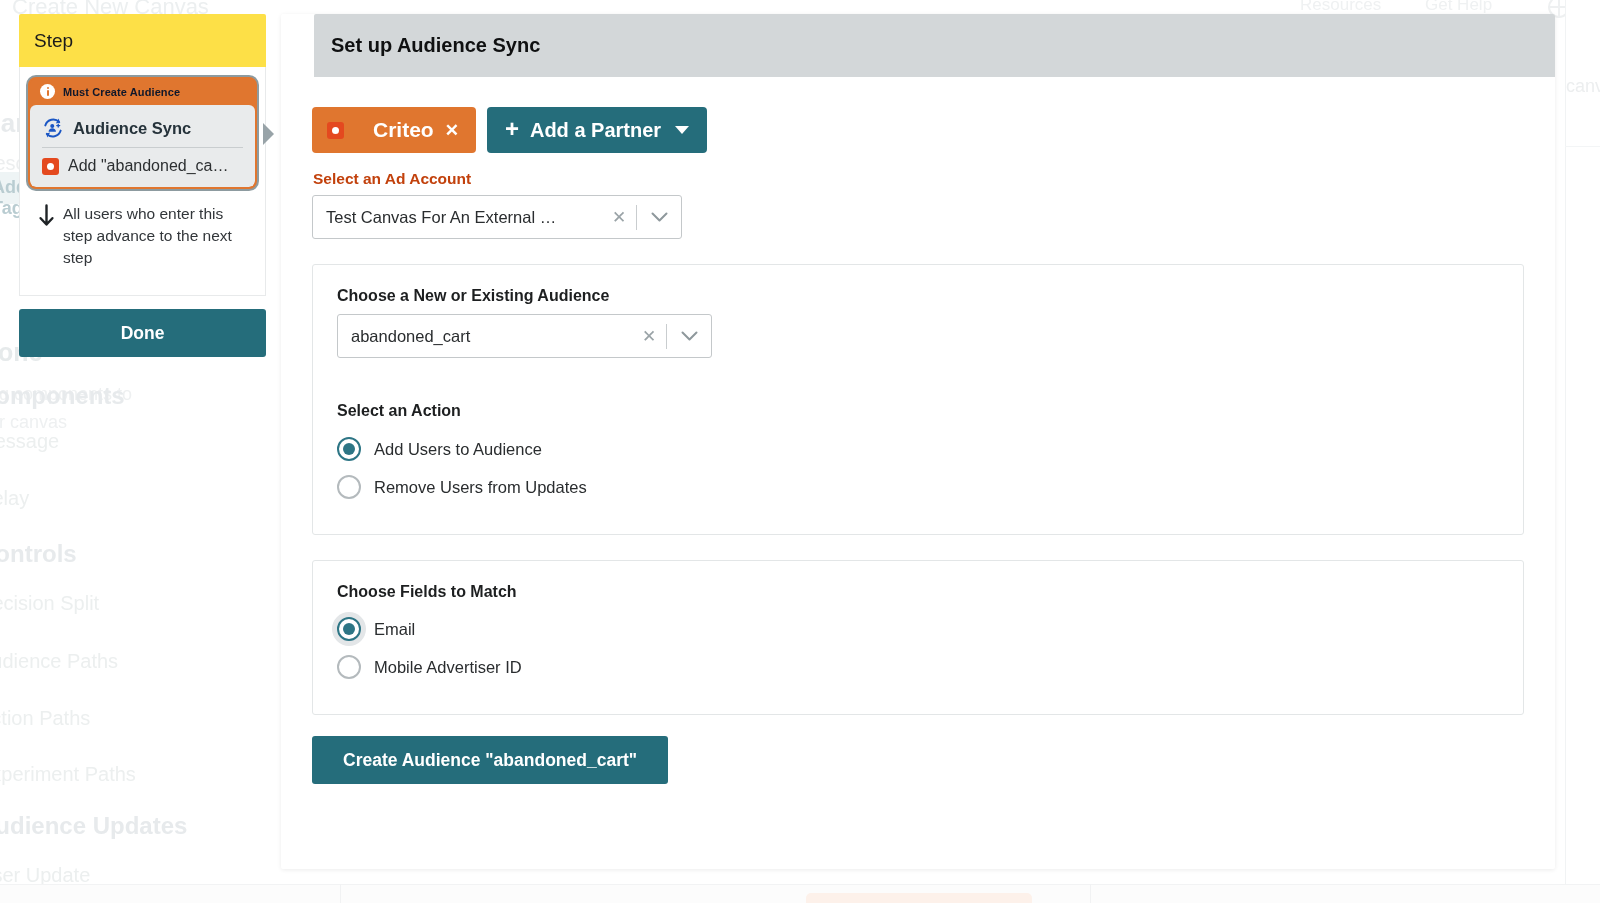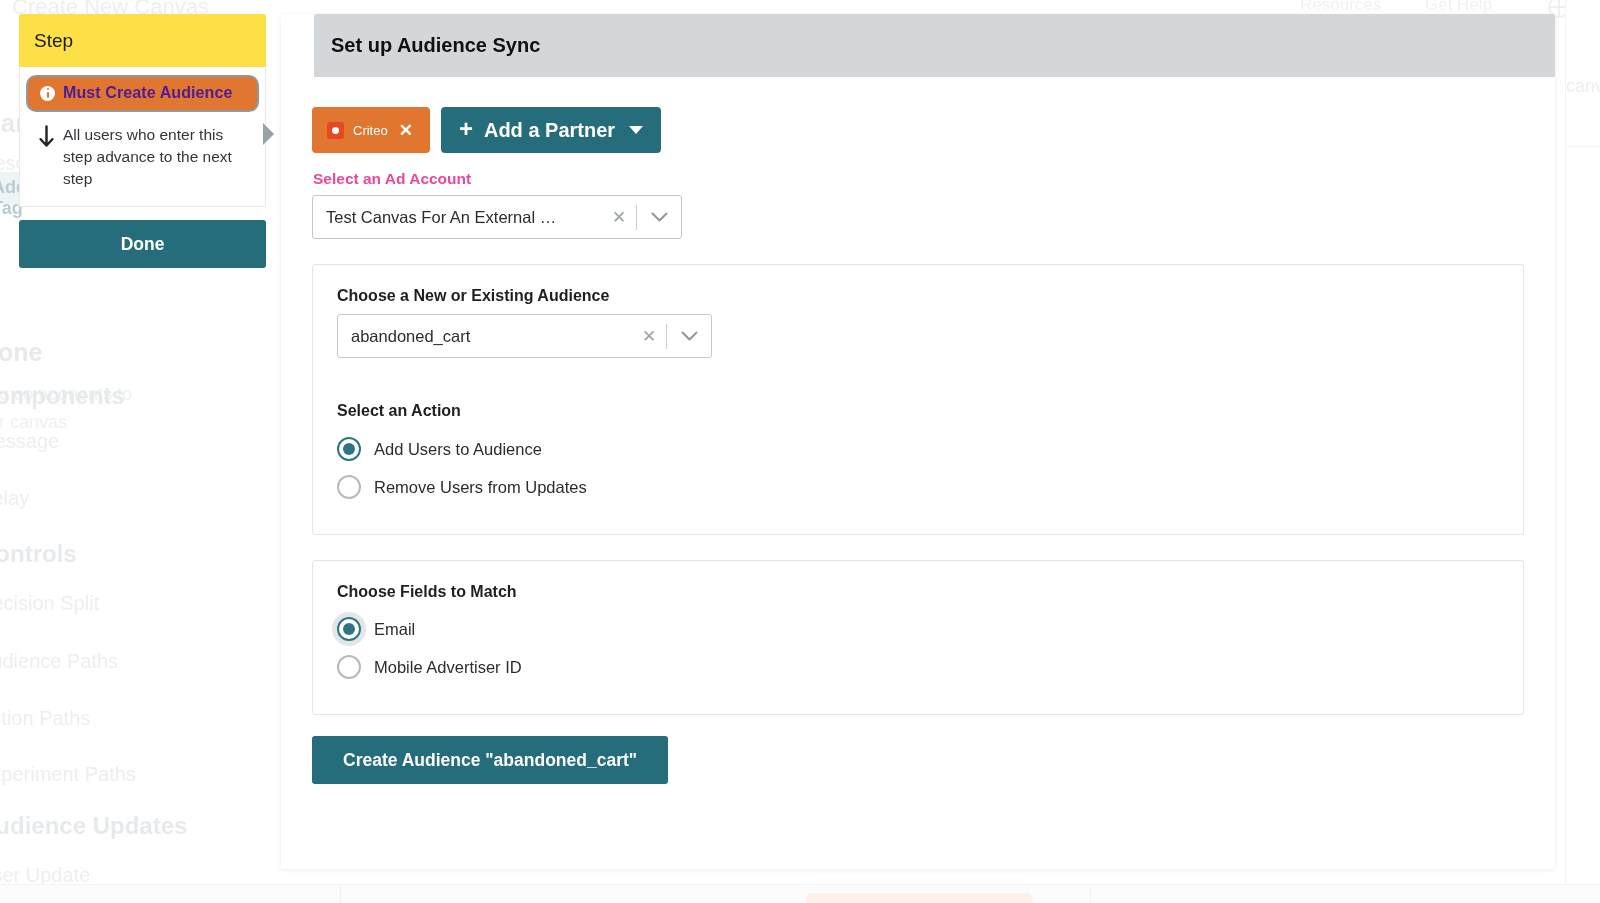--- a/index.html
+++ b/index.html
@@ -102,21 +102,21 @@
     position:relative; flex:none;
   }
   .alert-icon:before {
     content:""; position:absolute; left:6.5px; top:2.5px; width:2px; height:2px;
     background:#e0762f; border-radius:50%;
   }
   .alert-icon:after {
     content:""; position:absolute; left:6.5px; top:6px; width:2px; height:6px;
     background:#e0762f; border-radius:1px;
   }
-  .node-alert .alert-text { font-size:16px; font-weight:700; color:#4c1d95; letter-spacing:.1px;text-align:right;}
+  .node-alert .alert-text { font-size:11px; font-weight:700; color:#0f172a; letter-spacing:.1px;text-align:right;}
 
   .node-inner {
     background:#e9ebec; margin:0; padding:9px 10px 10px 10px;
     border-radius:6px;
   }
   .node-row { display:flex; align-items:center; gap:9px; padding:3px 2px 8px 2px;}
   .sync-icon { width:22px; height:22px; flex:none; }
   .node-row .node-label { font-size:16.5px; font-weight:700; color:#26333b; }
 
   .node-divider { height:1px; background:#c9cdcf; margin:0 2px; }
@@ -134,21 +134,21 @@
     font-size:16px; color:#2c2f31; white-space:nowrap; overflow:hidden;
   }
 
   .node-pointer {
     position:absolute; right:-17px; top:46px; width:0; height:0;
     border-top:11px solid transparent; border-bottom:11px solid transparent;
     border-left:11px solid #98a3a8;
   }
 
   .advance-row {
-    display:flex; align-items:flex-start; gap:8px; margin:14px 4px 4px 10px;
+    display:flex; align-items:flex-start; gap:8px; margin:14px 4px 14px 10px;
   }
   .arrow-down { width:17px; height:25px; flex:none; margin-top:1px; }
   .advance-text { font-size:15.5px; color:#32363a; line-height:1.42; }
 
   .done-btn {
     margin-top:13px; height:48px; width:247px; background:#256d7b;
     color:#fff; font-size:17.5px; font-weight:700; border:none; border-radius:3px;
     cursor:pointer; display:flex; align-items:center; justify-content:center;
   }
 
@@ -166,37 +166,37 @@
   .modal-header .modal-title { font-size:20px; font-weight:700; color:#0f1011; }
 
   .modal-body { padding:30px 31px 0 31px; }
 
   .partner-row { display:flex; align-items:center; gap:11px; }
   .criteo-tag {
     height:46px; background:#e0762f; border-radius:4px; color:#fff;
     display:flex; align-items:center; gap:9px; padding:0 17px 0 15px; cursor:pointer;
     border:none;
   }
-  .criteo-tag .tag-label { font-size:13px; font-weight:400; }
+  .criteo-tag .tag-label { font-size:21px; font-weight:700;margin-left:20px; }
   .criteo-tag .tag-x { font-size:17px; font-weight:700; margin-left:2px; line-height:1;}
 
   .add-partner {
     height:46px; background:#256d7b; border-radius:4px; color:#fff;
     display:flex; align-items:center; gap:11px; padding:0 18px; cursor:pointer;
     border:none;
   }
   .plus-icon { font-size:24px; font-weight:700; line-height:1; margin-top:-2px; }
   .add-partner .ap-label { font-size:20px; font-weight:700; }
   .caret-down {
     width:0;height:0;border-left:7px solid transparent;border-right:7px solid transparent;
     border-top:8px solid #fff; margin-left:3px;
   }
 
   .field-label {
-    font-size:15.5px; font-weight:700; color:#ec4899; margin:17px 0 7px 1px;
+    font-size:15.5px; font-weight:700; color:#c2410c; margin:17px 0 7px 1px;
   }
 
   .select-box {
     position:relative; height:44px; border:1px solid #c4c8ca; border-radius:3px;
     background:#fff; display:flex; align-items:center; cursor:pointer;
   }
   .select-box .sel-value {
     font-size:16.5px; color:#2a2d2f; padding-left:13px; flex:1;
     white-space:nowrap; overflow:hidden;
   }
@@ -295,20 +295,43 @@
     <div class="step-body">
 
       <div class="node-wrap">
         <div class="node-card">
 
           <div class="node-alert">
             <span class="alert-icon"></span>
             <span class="alert-text">Must Create Audience</span>
           </div>
 
+          <div class="node-inner">
+            <div class="node-row">
+              <span class="sync-icon">
+                <svg viewBox="0 0 24 24" width="22" height="22">
+                  <path d="M3.6 9.2A9 9 0 0 1 18.8 5.6" fill="none" stroke="#1a56c4" stroke-width="2.1" stroke-linecap="round"></path>
+                  <path d="M20.4 14.8A9 9 0 0 1 5.2 18.4" fill="none" stroke="#1a56c4" stroke-width="2.1" stroke-linecap="round"></path>
+                  <path d="M18.2 1.6l1.3 4.4-4.4 1.2z" fill="#1a56c4"></path>
+                  <path d="M5.8 22.4L4.5 18l4.4-1.2z" fill="#1a56c4"></path>
+                  <circle cx="11.2" cy="9.9" r="2.2" fill="#1a56c4"></circle>
+                  <path d="M7.2 16.2c0-2.4 1.8-3.9 4-3.9s4 1.5 4 3.9z" fill="#1a56c4"></path>
+                  <path d="M16.1 9.4h3.2M17.7 7.8v3.2" stroke="#1a56c4" stroke-width="1.5" stroke-linecap="round"></path>
+                </svg>
+              </span>
+              <span class="node-label">Audience Sync</span>
+            </div>
+
+            <div class="node-divider"></div>
+
+            <div class="node-row2">
+              <span class="criteo-sq"></span>
+              <span class="node-label2">Add "abandoned_ca…</span>
+            </div>
+          </div>
         </div>
         <div class="node-pointer"></div>
       </div>
 
       <div class="advance-row">
         <span class="arrow-down">
           <svg viewBox="0 0 17 25" width="17" height="25">
             <path d="M8.5 1.5v18M2.6 14.2l5.9 6.3 5.9-6.3" fill="none" stroke="#1f2326" stroke-width="2.4" stroke-linecap="round" stroke-linejoin="round"></path>
           </svg>
         </span>

